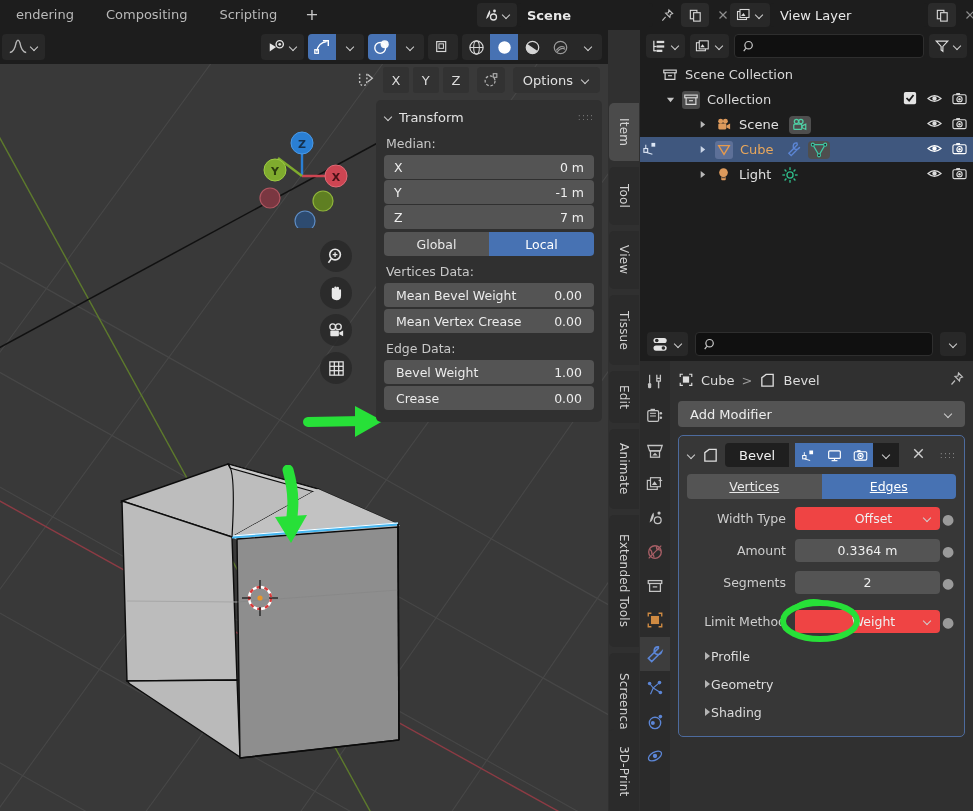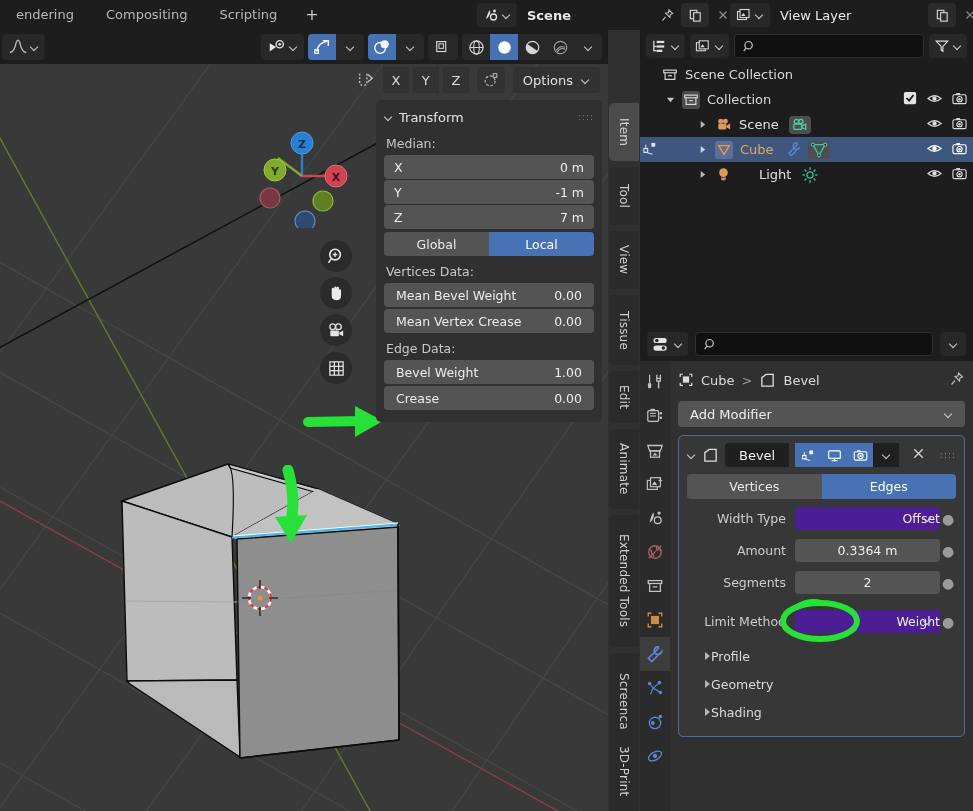--- a/index.html
+++ b/index.html
@@ -128,29 +128,29 @@
     padding:6px 8px 10px 8px; }
   .mod-head { height:26px; display:flex; align-items:center; gap:6px; }
   .mod-name { height:24px; background:#1f1f1f; border-radius:4px 0 0 4px;
     display:flex; align-items:center; padding:0 14px; font-size:13px; color:#efefef; }
   .mod-togs { display:flex; height:24px; }
   .mod-tog { width:26px; height:24px; display:flex; align-items:center;
     justify-content:center; background:#1f1f1f; }
   .mod-tog.on { background:#4772b3; }
   .mod-seg { display:flex; height:25px; border-radius:4px; overflow:hidden; margin-top:6px; }
   .mod-seg > div { flex:1; display:flex; align-items:center; justify-content:center;
-    background:#545454; font-size:12.5px; color:#e8e8e8; }
+    background:#545454; font-size:12.5px; color:#e8e8e8;text-decoration:underline; }
   .mod-seg > div.on { background:#4772b3; color:#fff; }
   .prow { display:flex; align-items:center; height:25px; margin-top:7px; }
   .prow .lab { width:108px; text-align:right; padding-right:9px; font-size:12.5px;
     color:#cdcdcd; }
   .prow .fld { flex:1; height:23px; background:#545454; border-radius:4px;
     display:flex; align-items:center; justify-content:center; font-size:12.5px;
     color:#efefef; position:relative; }
-  .prow .fld.dark { background:#4c1d95; justify-content:flex-end; padding-left:12px; }
+  .prow .fld.dark { background:#ef4444; justify-content:center; padding-left:12px; }
   .prow .fld .cv { position:absolute; right:8px; }
   .prow .dot { width:16px; text-align:center; color:#9a9a9a; font-size:14px; }
   .sub { display:flex; align-items:center; gap:1px; height:28px; padding-left:18px;
     font-size:12.5px; color:#dcdcdc; }
   .tri { width:0;height:0; border-left:5px solid #b4b4b4; border-top:4px solid transparent;
     border-bottom:4px solid transparent; }
 
   .annot { position:absolute; pointer-events:none; }
 </style>
 </head>
@@ -702,21 +702,21 @@
             <path d="M3 1 L8 5 L3 9 Z" fill="#b8b8b8"></path>
           </svg>
       </span>
       <span style="margin:0 7px 0 5px;display:flex;">
         <svg width="17" height="17" viewBox="0 0 18 18">
           <circle cx="9" cy="7" r="4.6" fill="#dd9a5c"></circle>
           <rect x="6.6" y="11" width="4.8" height="4" rx="1" fill="#dd9a5c"></rect>
           <line x1="6.8" y1="12.4" x2="11.2" y2="12.4" stroke="#2a2a2a" stroke-width="0.9"></line>
         </svg>
       </span>
-      <span style="color:#e0e0e0;margin-left:20px;">Light</span>
+      <span style="color:#e0e0e0;">Light</span>
       <span style="margin-left:10px;display:flex;">
         <svg width="18" height="18" viewBox="0 0 20 20">
           <circle cx="10" cy="10" r="3.4" fill="none" stroke="#2fbd8a" stroke-width="1.5"></circle>
           <g stroke="#2fbd8a" stroke-width="1.5">
             <line x1="10" y1="1.5" x2="10" y2="4.5"></line>
               <line x1="10" y1="15.5" x2="10" y2="18.5"></line>
             <line x1="1.5" y1="10" x2="4.5" y2="10"></line>
               <line x1="15.5" y1="10" x2="18.5" y2="10"></line>
             <line x1="4" y1="4" x2="6" y2="6"></line>
               <line x1="14" y1="14" x2="16" y2="16"></line>

